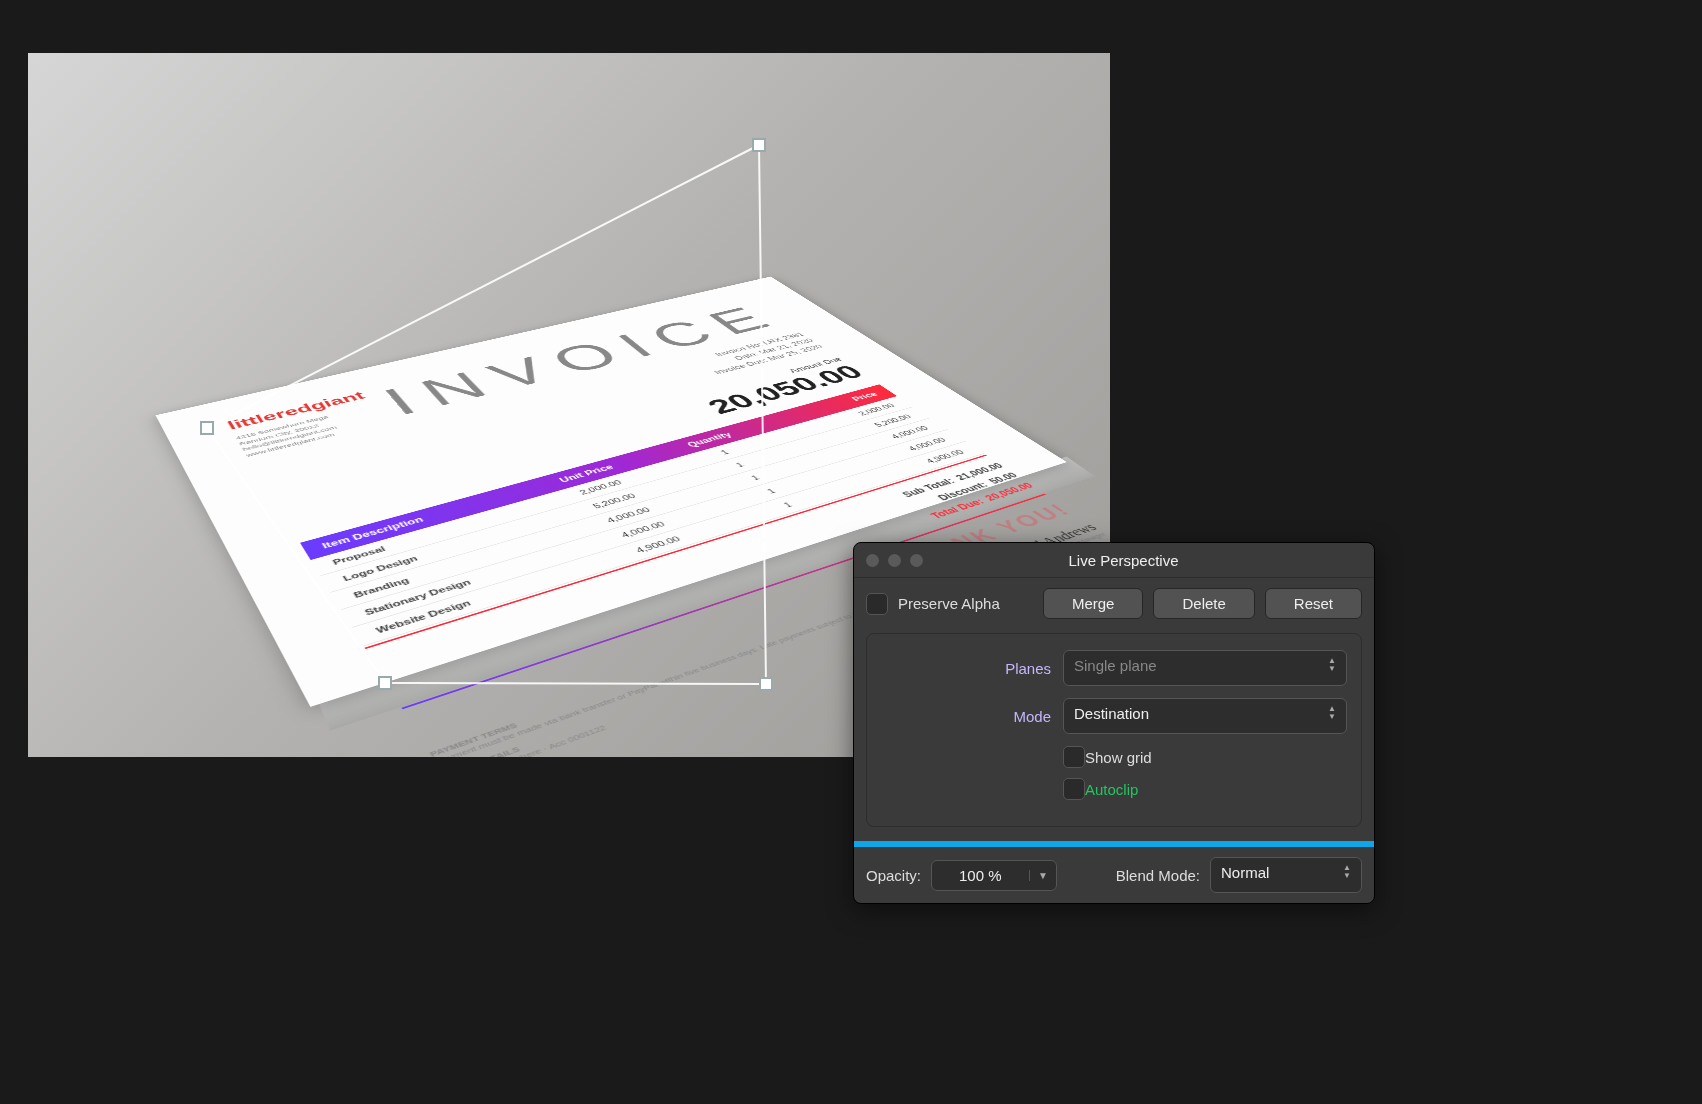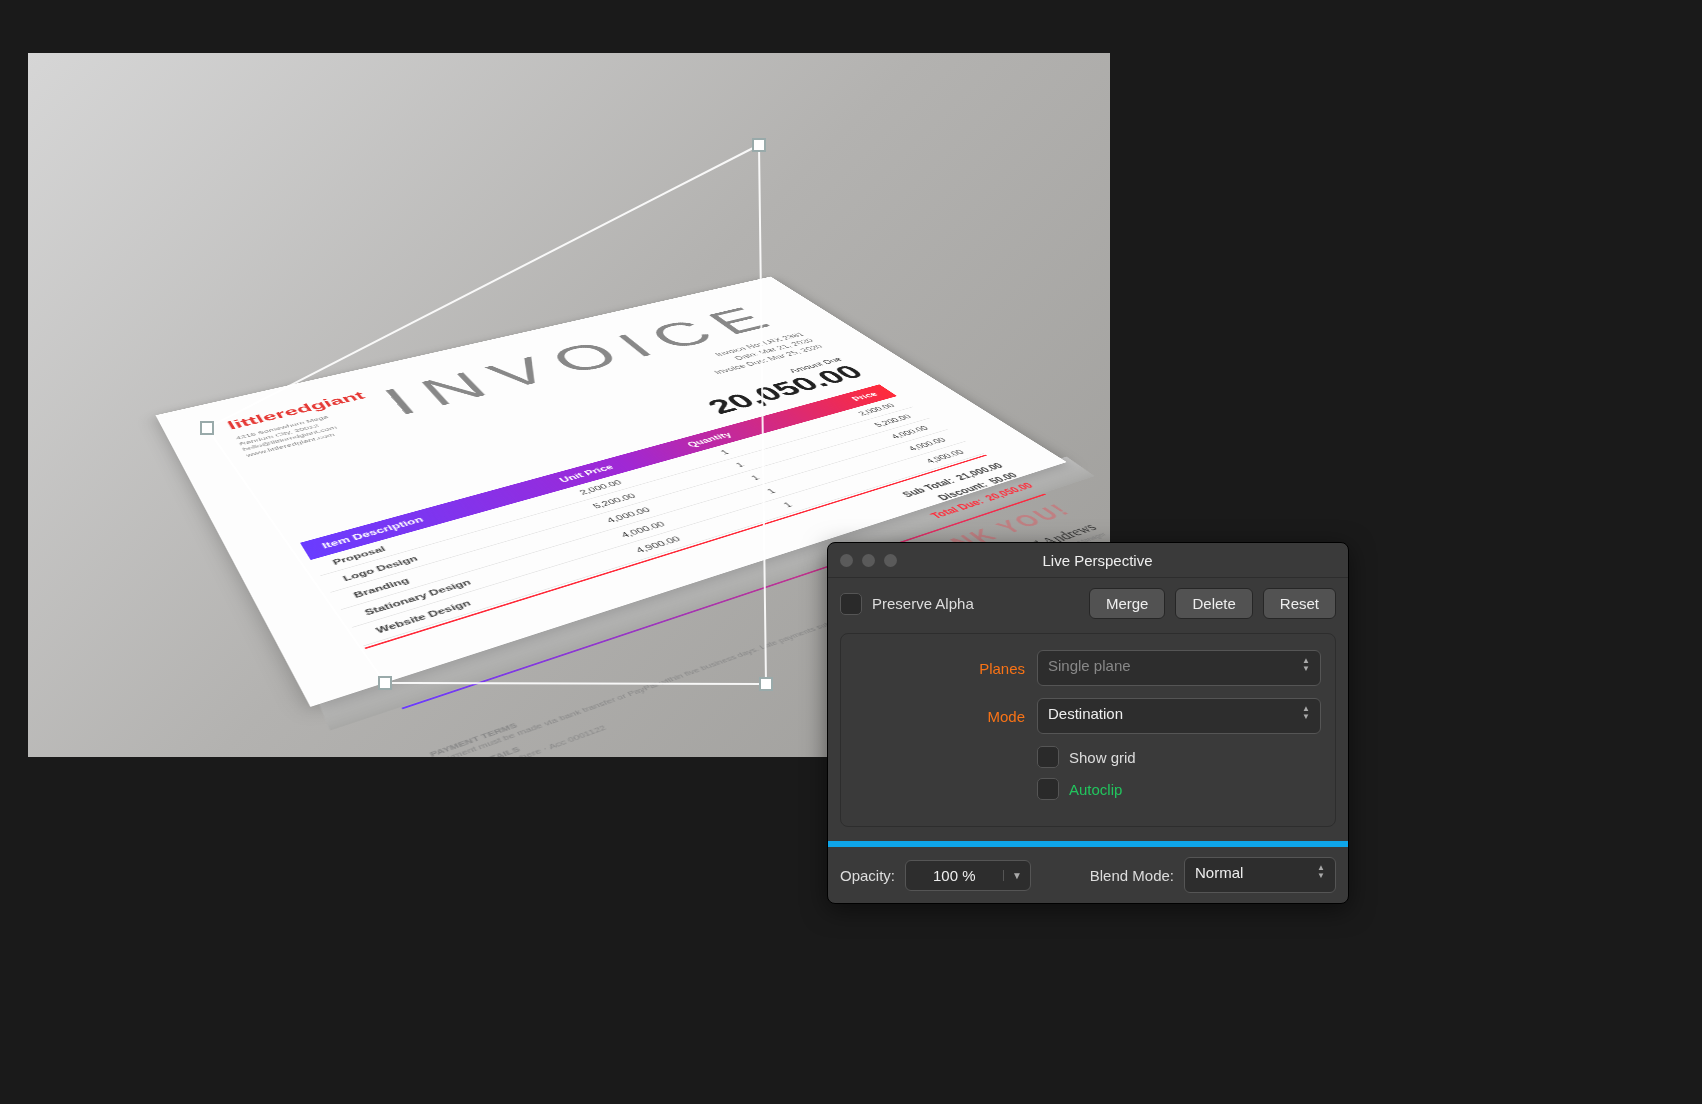--- a/index.html
+++ b/index.html
@@ -28,37 +28,37 @@
   .totals{text-align:right;font-size:12px;margin-top:10px;line-height:1.7;font-weight:600;}
   .totals .due{color:#ff2b3a;}
   .rule-blue{height:2px;background:linear-gradient(90deg,#6a3cff,#ff2b3a);margin-top:8px;}
   .thanks{text-align:right;color:rgba(255,43,58,0.3);font-size:26px;font-weight:700;letter-spacing:3px;margin-top:10px;}
   .foot{display:flex;justify-content:space-between;font-size:8px;color:#888;margin-top:10px;}
   
   .handles{position:absolute;inset:0;pointer-events:none;}
   .handles svg{position:absolute;inset:0;width:100%;height:100%;}
   .handle{position:absolute;width:14px;height:14px;background:#fff;border:2px solid #9aa;box-sizing:border-box;transform:translate(-50%,-50%);pointer-events:auto;cursor:move;}
   
-  .panel{position:absolute;left:827px;top:542px;width:520px;background:#3a3a3a;border:1px solid #000;border-radius:8px;box-shadow:0 6px 24px rgba(0,0,0,0.5);font-size:15px;color:#ddd;}
+  .panel{position:absolute;left:853px;top:542px;width:520px;background:#3a3a3a;border:1px solid #000;border-radius:8px;box-shadow:0 6px 24px rgba(0,0,0,0.5);font-size:15px;color:#ddd;}
   .titlebar{display:flex;align-items:center;height:34px;padding:0 12px;border-bottom:1px solid #2d2d2d;}
   .dots{display:flex;gap:9px;margin-right:12px;}
   .dot{width:13px;height:13px;border-radius:50%;background:#5a5a5a;}
   .titlebar .ttl{flex:1;text-align:center;font-weight:500;color:#eee;padding-right:50px;}
   .toolbar{display:flex;align-items:center;padding:10px 12px;gap:10px;}
   .chk{width:20px;height:20px;border-radius:5px;background:#2a2a2a;border:1px solid #555;display:inline-flex;align-items:center;justify-content:center;flex:0 0 auto;}
-  .btn{background:#525252;border:1px solid #262626;border-radius:6px;padding:6px 16px;color:#eee;font-size:15px;cursor:pointer;}
+  .btn{background:#525252;border:1px solid #262626;border-radius:6px;padding:6px 28px;color:#eee;font-size:15px;cursor:pointer;}
   .spacer{flex:1;}
   .group{margin:4px 12px 14px 12px;border:1px solid #2d2d2d;border-radius:8px;padding:16px 14px;}
   .form-row{display:flex;align-items:center;gap:12px;margin-bottom:12px;}
   .form-row:last-child{margin-bottom:0;}
-  .form-row label{flex:0 0 170px;text-align:right;color:#f97316;}
+  .form-row label{flex:0 0 170px;text-align:right;color:#c4b5fd;}
   .select{flex:1;display:flex;align-items:flex-start;justify-content:space-between;background:#2d2d2d;border:1px solid #555;border-radius:6px;padding:6px 10px;min-height:22px;color:#eee;}
   .select.dim{color:#888;}
   .stepper{display:flex;flex-direction:column;gap:2px;font-size:8px;color:#aaa;line-height:1;}
-  .check-row{margin-left:182px;display:flex;align-items:center;gap:10px;margin-bottom:10px;text-align:center;}
+  .check-row{margin-left:182px;display:flex;align-items:center;margin-bottom:10px;text-align:center;}
   .check-row.dim{color:#22c55e;}
   .footer{display:flex;align-items:center;gap:10px;padding:10px 12px;border-top:6px solid #0ea5e9;}
   .footer label{color:#ddd;}
   .combo{display:flex;align-items:center;background:#2d2d2d;border:1px solid #555;border-radius:6px;overflow:hidden;padding-left:19px;}
   .combo input{background:transparent;border:none;color:#eee;font-size:15px;width:62px;padding:6px 8px;outline:none;}
   .combo .caret{padding:0 8px;color:#aaa;font-size:10px;border-left:1px solid #555;height:100%;display:flex;align-items:center;}
   .footer .select{flex:0 0 130px;}
 </style>
 </head>
 <body>

